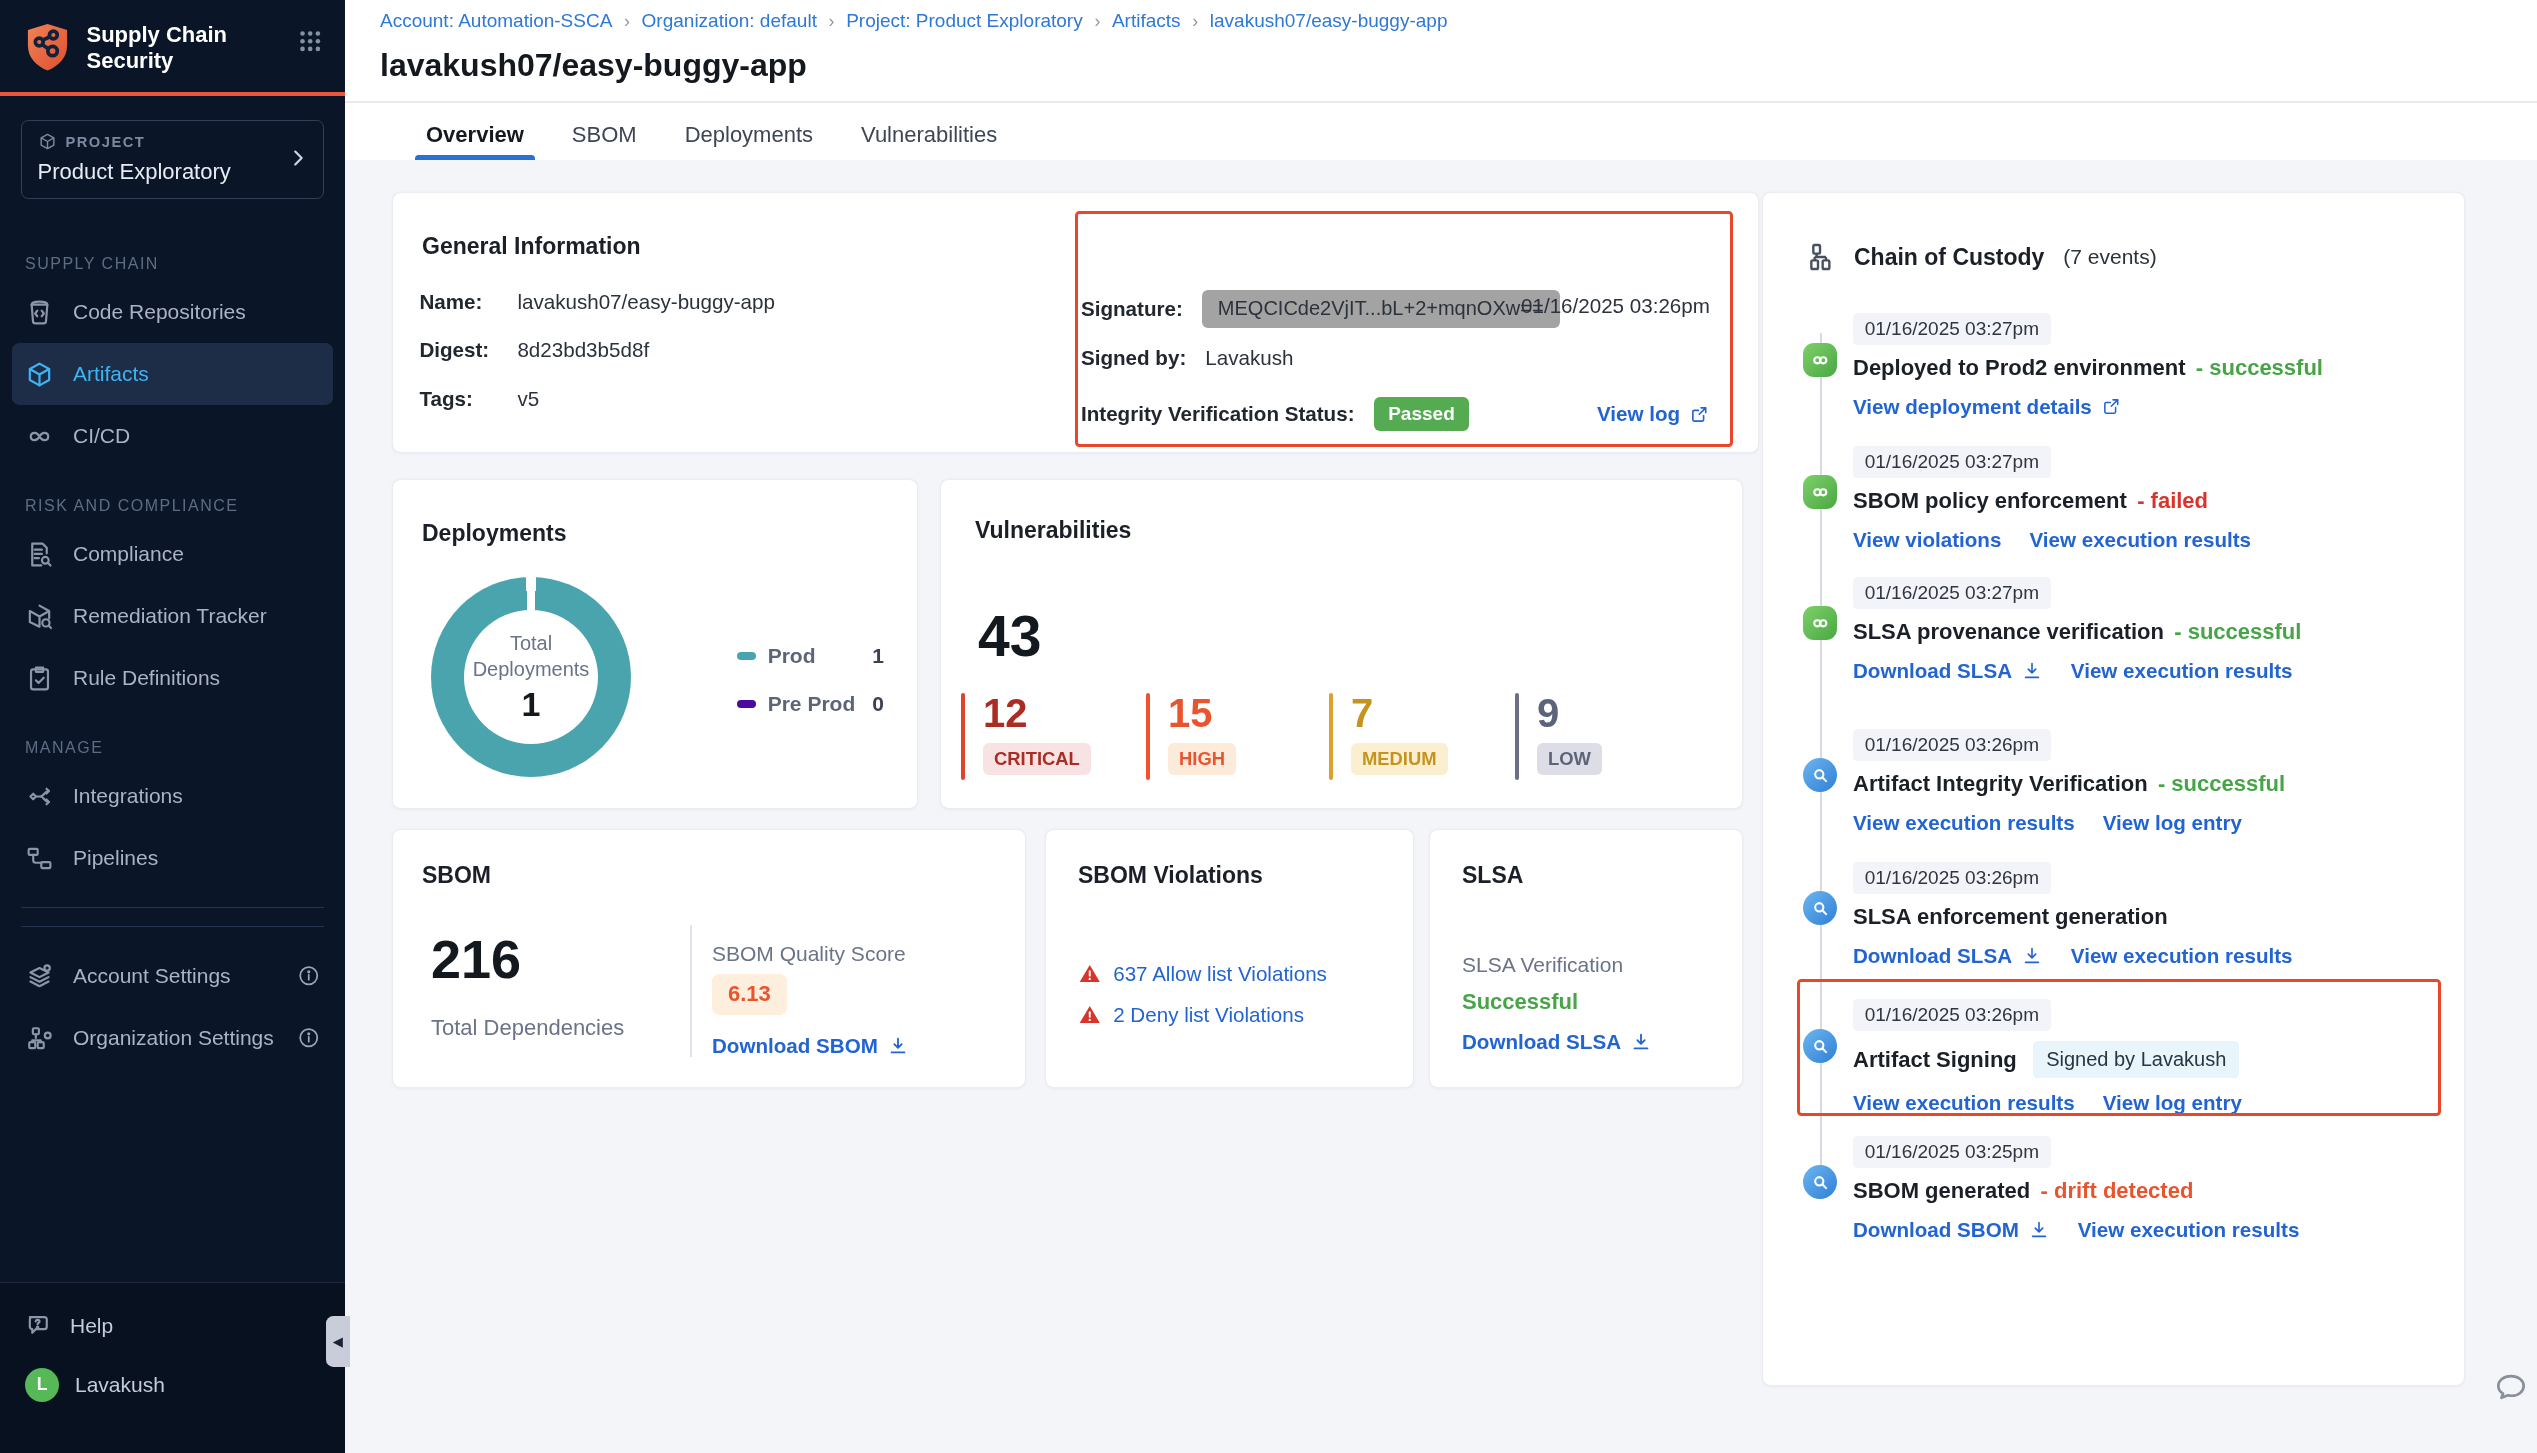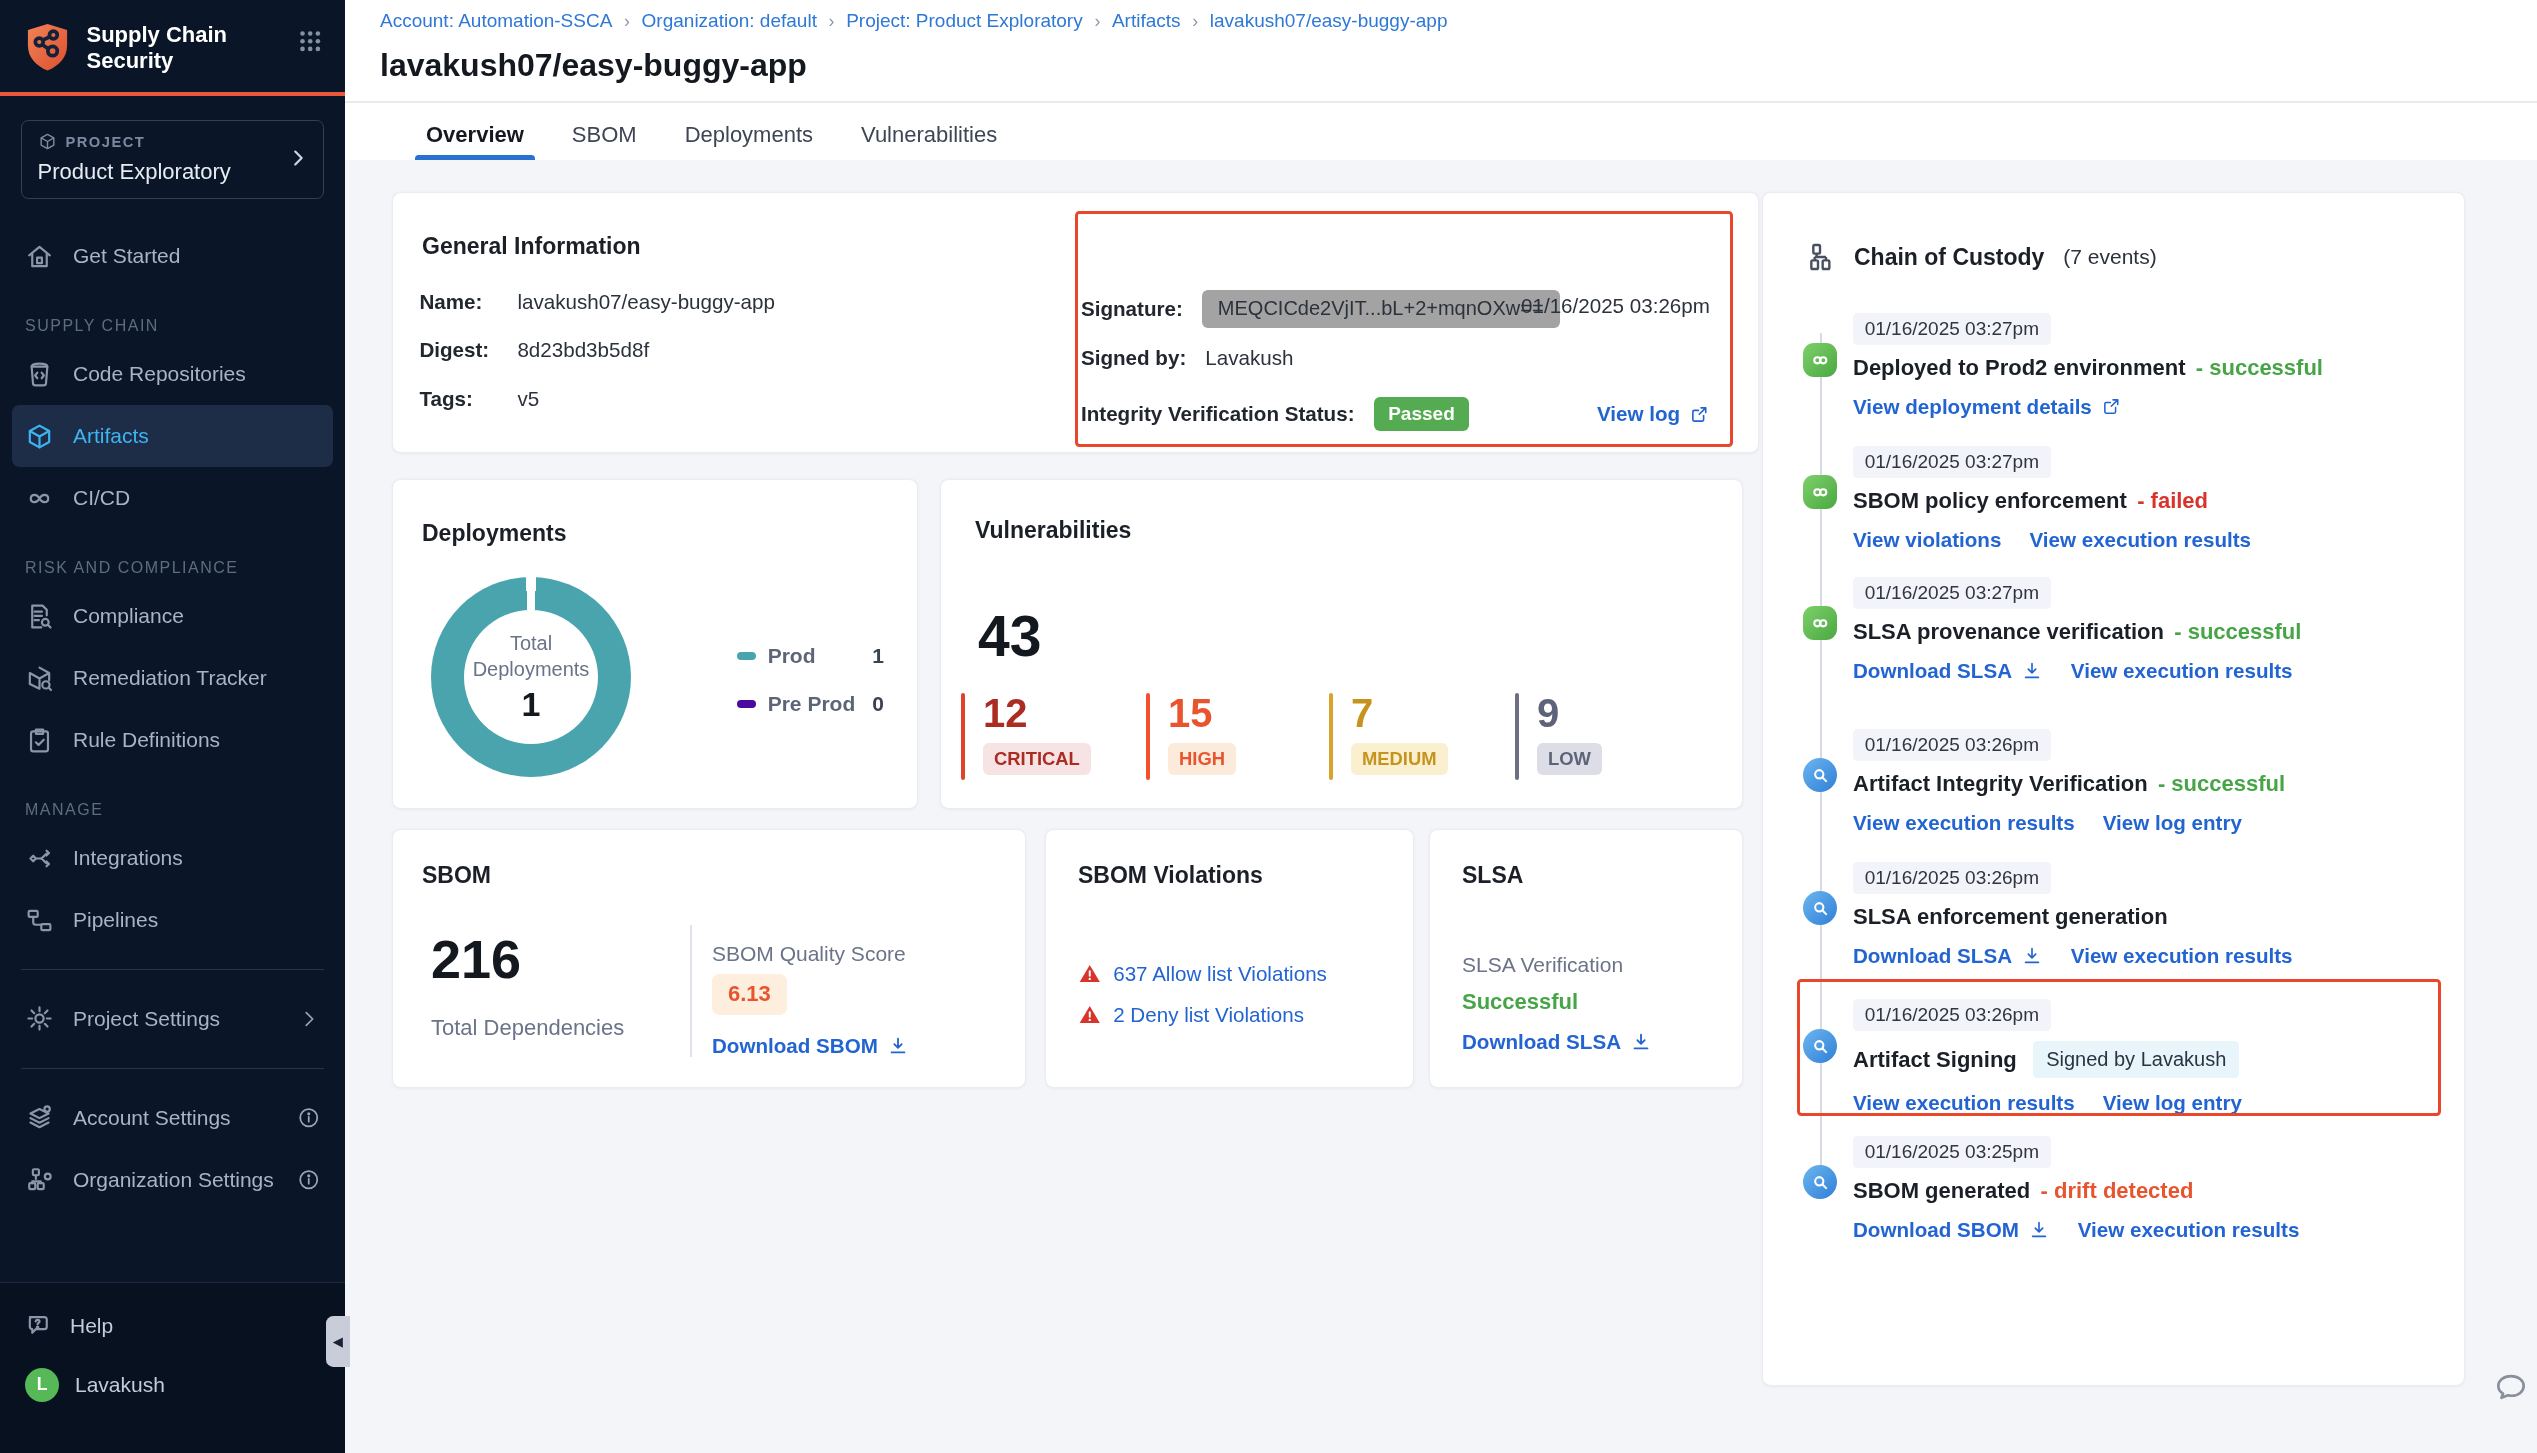--- a/index.html
+++ b/index.html
@@ -163,30 +163,20 @@
     </div>
     <div class="project-value">Product Exploratory</div>
     <span class="project-chevron">
       <svg width="22" height="22" viewBox="0 0 24 24" fill="none" stroke="currentColor" stroke-width="2.4" stroke-linecap="round" stroke-linejoin="round">
           <path d="m9 5 7 7-7 7"></path>
         </svg>
     </span>
   </div>
 
   <nav id="side-nav">
-      <div class="nav-item">
-        <span class="nav-ic">
-          <svg width="29" height="29" viewBox="0 0 24 24" fill="none" stroke="currentColor" stroke-width="1.8" stroke-linecap="round" stroke-linejoin="round">
-            <path d="M3.5 11 12 4l8.5 7"></path>
-            <path d="M6 9.5V20h12V9.5"></path>
-            <rect x="10" y="13" width="4" height="4.5"></rect>
-          </svg>
-        </span>
-        <span>Get Started</span>
-      </div>
       <div class="nav-section-label">SUPPLY CHAIN</div>
       <div class="nav-item">
         <span class="nav-ic">
           <svg width="29" height="29" viewBox="0 0 24 24" fill="none" stroke="currentColor" stroke-width="1.8" stroke-linecap="round" stroke-linejoin="round">
             <path d="M5.5 5.5h13l-1.1 13.6a2 2 0 0 1-2 1.9H8.6a2 2 0 0 1-2-1.9Z"></path>
             <path d="M5.5 5.5C5.5 4.1 8.4 3 12 3s6.5 1.1 6.5 2.5"></path>
             <path d="m10.2 10.5-1.8 2.3 1.8 2.3M13.8 10.5l1.8 2.3-1.8 2.3"></path>
           </svg>
         </span>
         <span>Code Repositories</span>
@@ -255,34 +245,20 @@
         <span class="nav-ic">
           <svg width="29" height="29" viewBox="0 0 24 24" fill="none" stroke="currentColor" stroke-width="1.8" stroke-linecap="round" stroke-linejoin="round">
             <rect x="3" y="4" width="7.5" height="5" rx="1"></rect>
             <rect x="13.5" y="15" width="7.5" height="5" rx="1"></rect>
             <path d="M6.8 9v4.5a2 2 0 0 0 2 2h4.7"></path>
           </svg>
         </span>
         <span>Pipelines</span>
       </div>
       <div class="side-divider"></div>
-      <div class="nav-item">
-        <span class="nav-ic">
-          <svg width="29" height="29" viewBox="0 0 24 24" fill="none" stroke="currentColor" stroke-width="1.8" stroke-linecap="round" stroke-linejoin="round">
-            <circle cx="12" cy="12" r="3.4"></circle>
-            <path d="M12 2.8v3.1M12 18.1v3.1M2.8 12h3.1M18.1 12h3.1M5.4 5.4l2.2 2.2M16.4 16.4l2.2 2.2M18.6 5.4l-2.2 2.2M7.6 16.4l-2.2 2.2"></path>
-          </svg>
-        </span>
-        <span>Project Settings</span>
-        <span class="right-glyph">
-          <svg width="22" height="22" viewBox="0 0 24 24" fill="none" stroke="currentColor" stroke-width="1.8" stroke-linecap="round" stroke-linejoin="round">
-            <path d="m9 5 7 7-7 7"></path>
-          </svg>
-        </span>
-      </div>
       <div class="side-divider"></div>
       <div class="nav-item">
         <span class="nav-ic">
           <svg width="29" height="29" viewBox="0 0 24 24" fill="none" stroke="currentColor" stroke-width="1.8" stroke-linecap="round" stroke-linejoin="round">
             <path d="m12 5 7.5 3.7L12 12.5 4.5 8.7Z"></path>
             <path d="m4.5 12.5 7.5 3.8 7.5-3.8M4.5 16.2 12 20l7.5-3.8"></path>
             <circle cx="18.3" cy="5" r="2.2"></circle>
           </svg>
         </span>
         <span>Account Settings</span>

